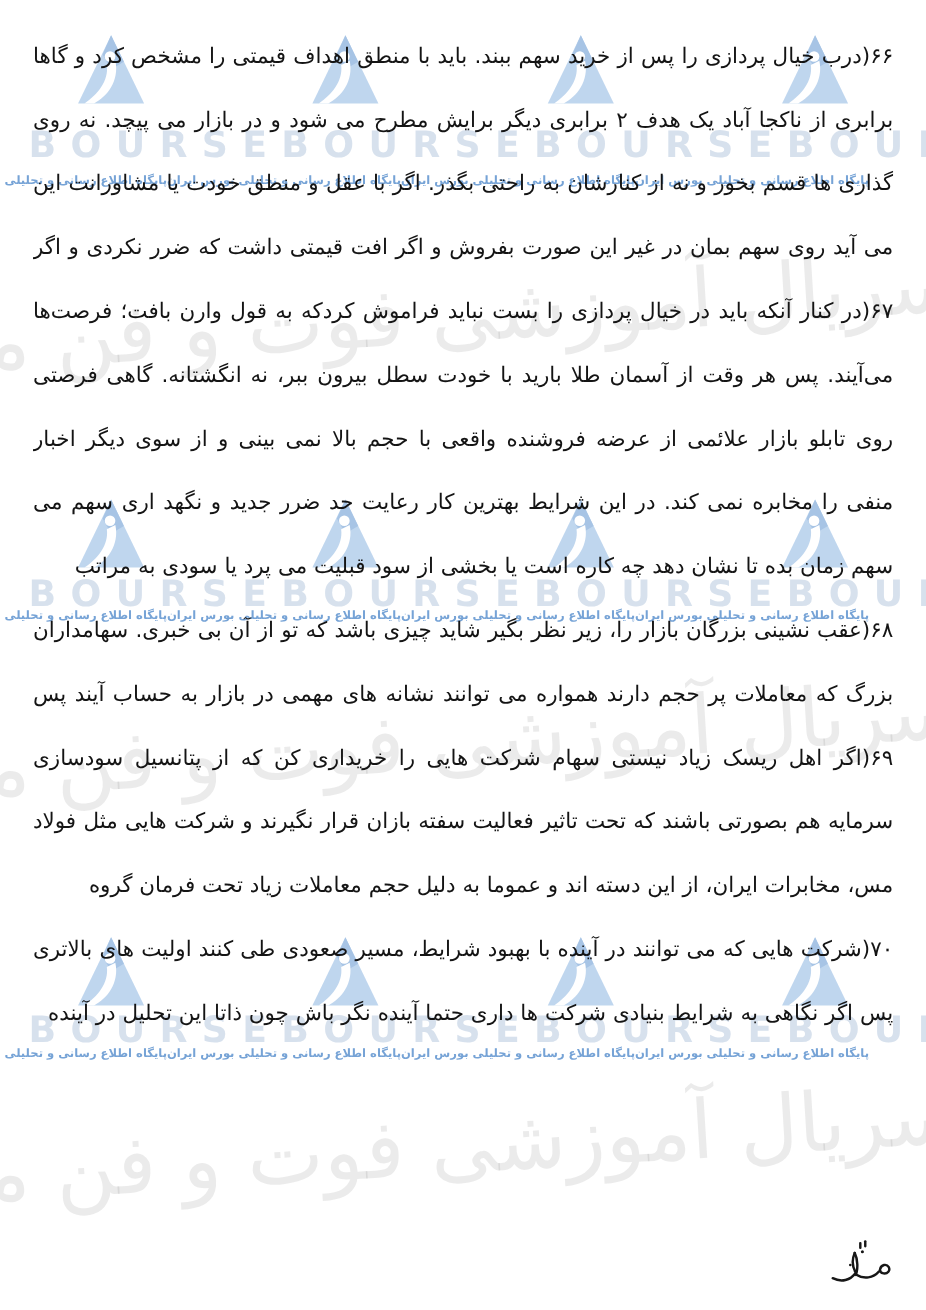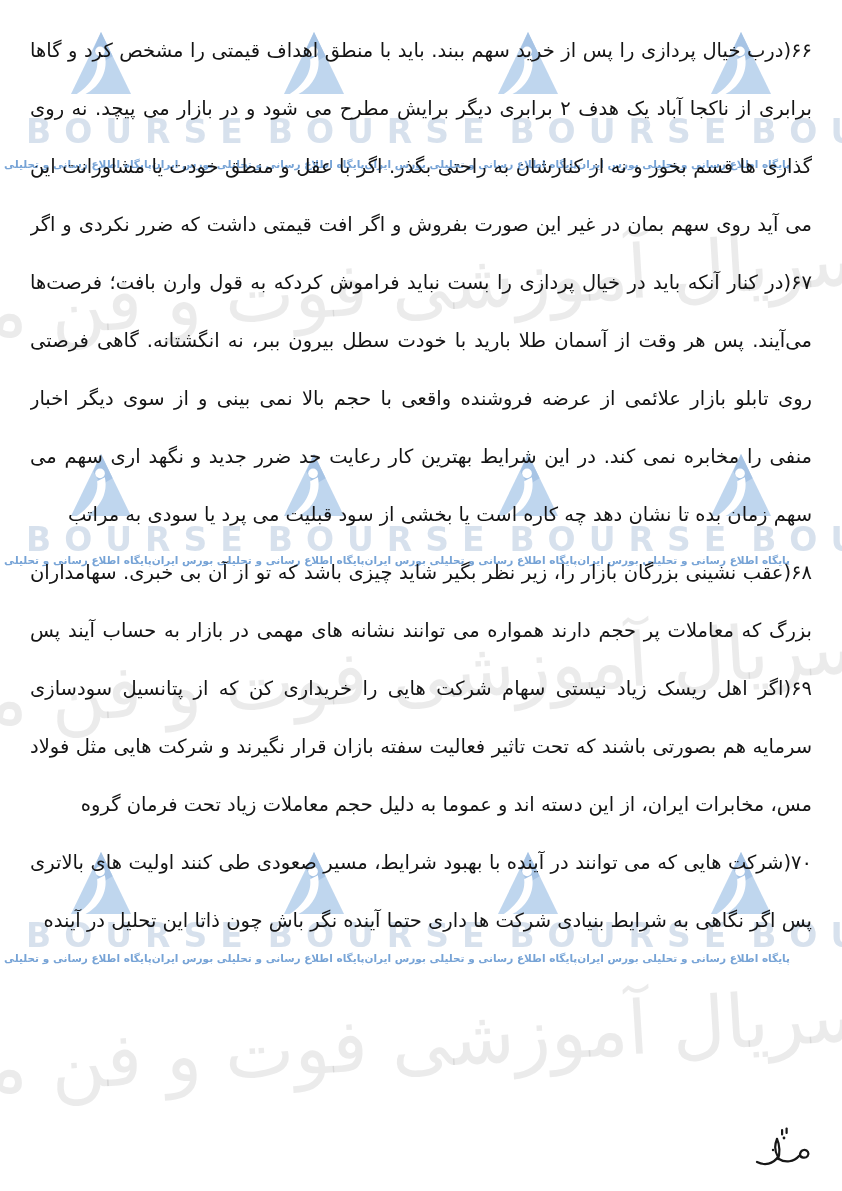--- a/index.html
+++ b/index.html
@@ -13,21 +13,20 @@
   
   .wm-layer{position:absolute;inset:0;z-index:0;pointer-events:none;}
   .wm-row{position:absolute;left:0;right:0;display:flex;justify-content:space-between;align-items:center;}
   .wm-row.logos{padding:0 70px;}
   .wm-row.word{
     padding:0 26px;
     font-weight:bold;
     font-size:33px;
     letter-spacing:13px;
     color:var(--wordmark-color,rgba(150,176,208,0.38));
-    gap:12px;
   }
   .wm-row.word span{white-space:nowrap;}
   .wm-row.label{
     padding:0 52px;
     font-size:10.5px;
     font-weight:bold;
     color:var(--site-label-color,#76a3d6);
     direction:rtl;
   }
   .wm-row.label span{white-space:nowrap;}

